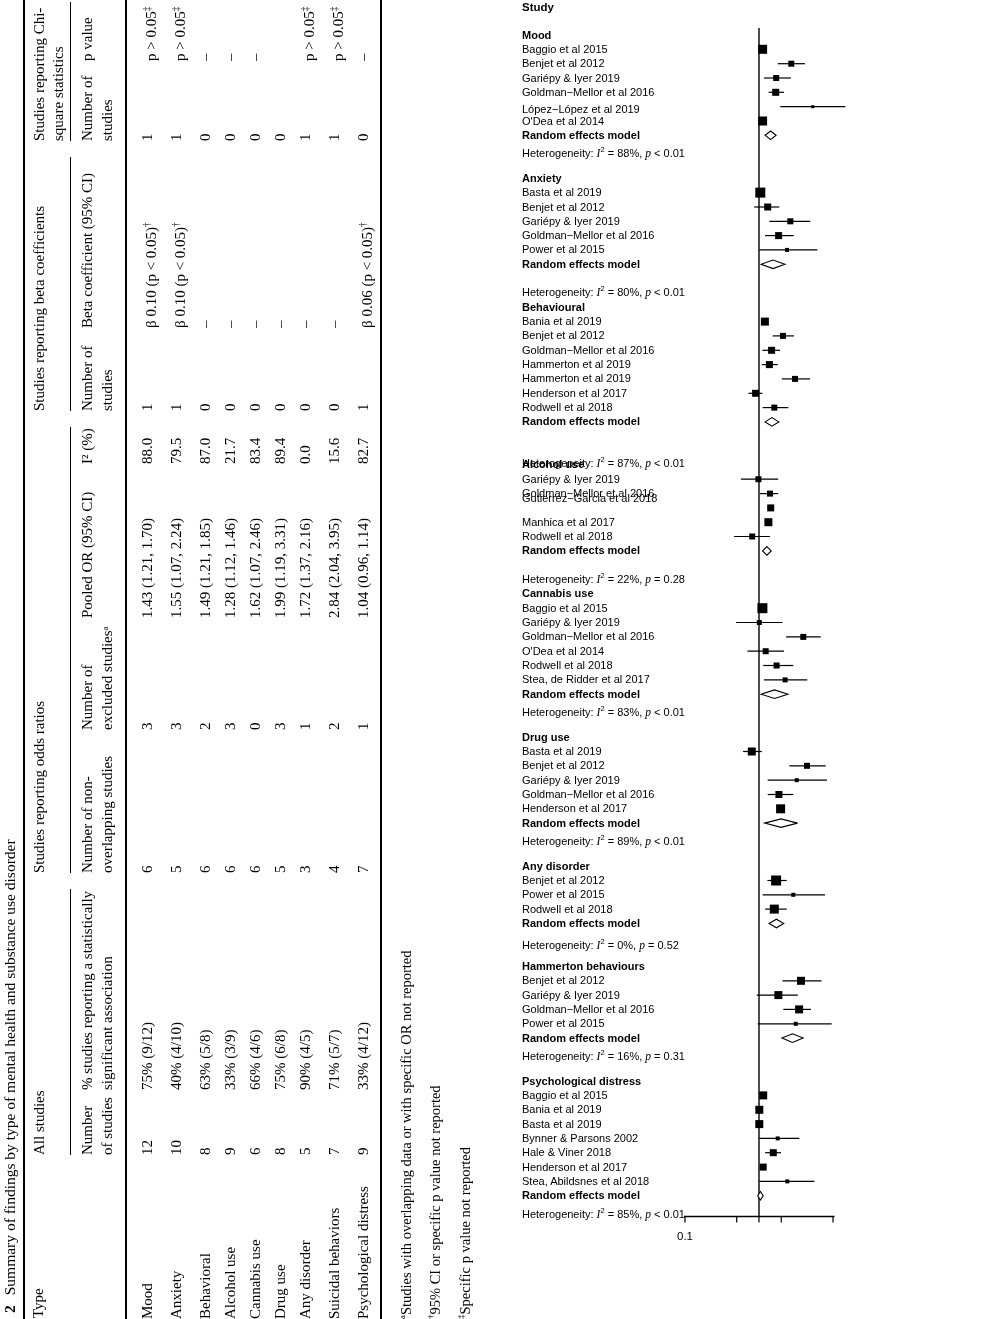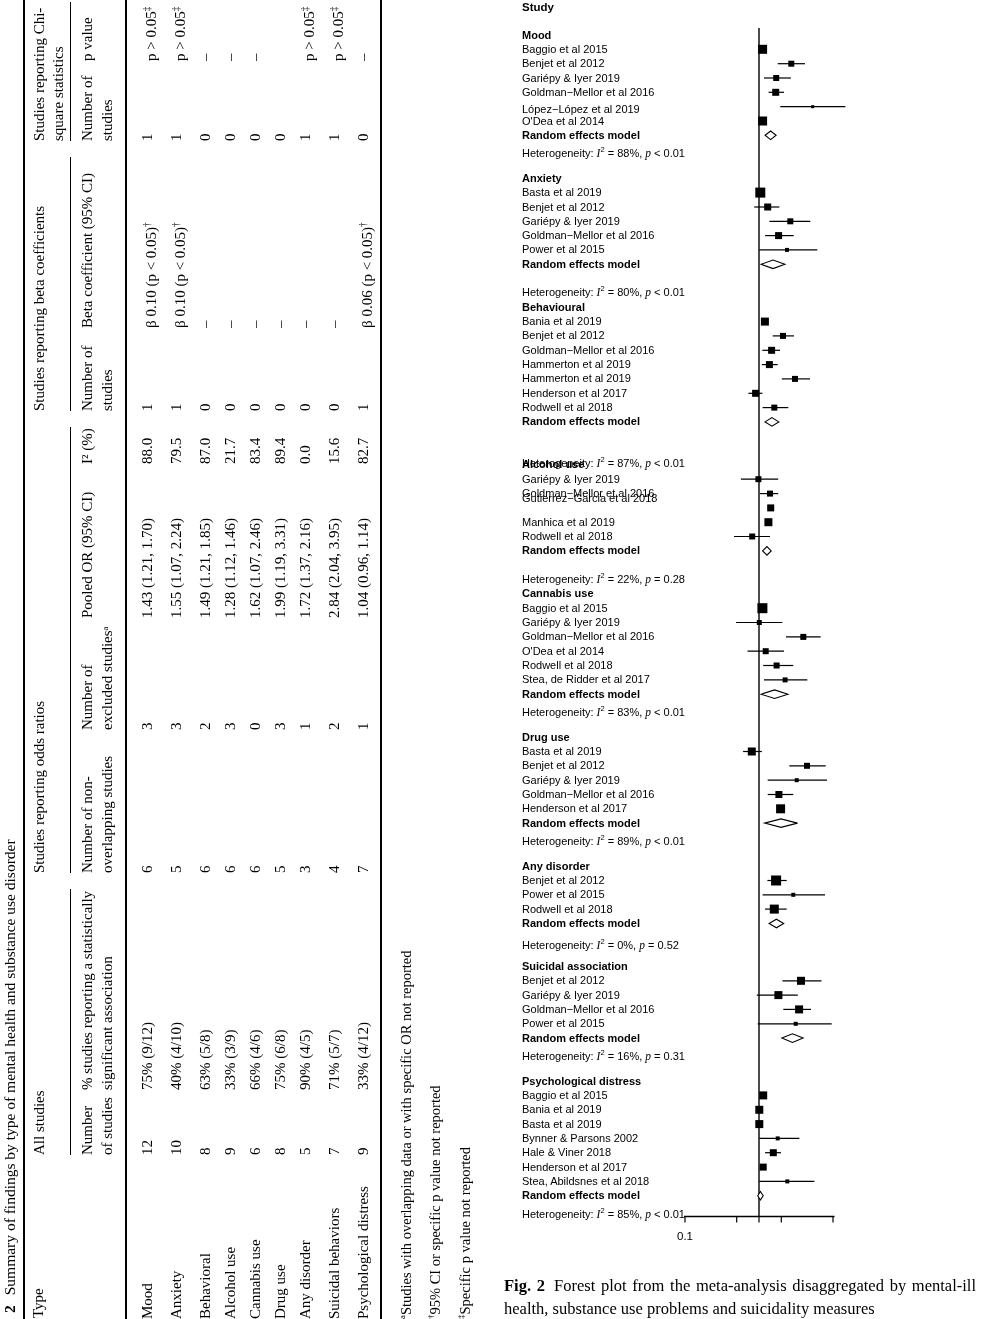--- a/index.html
+++ b/index.html
@@ -347,21 +347,21 @@
       <div class="prow" style="top:357.1px">Hammerton et al 2019</div>
       <div class="prow" style="top:371.4px">Hammerton et al 2019</div>
       <div class="prow" style="top:385.8px">Henderson et al 2017</div>
       <div class="prow" style="top:400.1px">Rodwell et al 2018</div>
       <div class="prow bold" style="top:414.4px">Random effects model</div>
       <div class="prow het" style="top:452px">Heterogeneity: <i>I</i><sup>2</sup> = 87%, <i>p</i> &lt; 0.01</div>
       <div class="prow bold" style="top:457.4px">Alcohol use</div>
       <div class="prow" style="top:471.7px">Gariépy &amp; Iyer 2019</div>
       <div class="prow" style="top:486.1px">Goldman−Mellor et al 2016</div>
       <div class="prow" style="top:491px">Gutierrez−Garcia et al 2018</div>
-      <div class="prow" style="top:514.7px">Manhica et al 2019</div>
+      <div class="prow" style="top:514.7px">Manhica et al 2017</div>
       <div class="prow" style="top:529.0px">Rodwell et al 2018</div>
       <div class="prow bold" style="top:543.4px">Random effects model</div>
       <div class="prow het" style="top:568px">Heterogeneity: <i>I</i><sup>2</sup> = 22%, <i>p</i> = 0.28</div>
       <div class="prow bold" style="top:586.4px">Cannabis use</div>
       <div class="prow" style="top:600.7px">Baggio et al 2015</div>
       <div class="prow" style="top:615.0px">Gariépy &amp; Iyer 2019</div>
       <div class="prow" style="top:629.4px">Goldman−Mellor et al 2016</div>
       <div class="prow" style="top:643.7px">O'Dea et al 2014</div>
       <div class="prow" style="top:658.0px">Rodwell et al 2018</div>
       <div class="prow" style="top:672.4px">Stea, de Ridder et al 2017</div>
@@ -374,32 +374,31 @@
       <div class="prow" style="top:787.0px">Goldman−Mellor et al 2016</div>
       <div class="prow" style="top:801.3px">Henderson et al 2017</div>
       <div class="prow bold" style="top:815.6px">Random effects model</div>
       <div class="prow het" style="top:830.0px">Heterogeneity: <i>I</i><sup>2</sup> = 89%, <i>p</i> &lt; 0.01</div>
       <div class="prow bold" style="top:858.6px">Any disorder</div>
       <div class="prow" style="top:873.0px">Benjet et al 2012</div>
       <div class="prow" style="top:887.3px">Power et al 2015</div>
       <div class="prow" style="top:901.6px">Rodwell et al 2018</div>
       <div class="prow bold" style="top:916.0px">Random effects model</div>
       <div class="prow het" style="top:934px">Heterogeneity: <i>I</i><sup>2</sup> = 0%, <i>p</i> = 0.52</div>
-      <div class="prow bold" style="top:959.0px">Suicidal association</div>
+      <div class="prow bold" style="top:959.0px">Hammerton behaviours</div>
       <div class="prow" style="top:973.3px">Benjet et al 2012</div>
       <div class="prow" style="top:987.6px">Gariépy &amp; Iyer 2019</div>
       <div class="prow" style="top:1001.9px">Goldman−Mellor et al 2016</div>
       <div class="prow" style="top:1016.3px">Power et al 2015</div>
       <div class="prow bold" style="top:1030.6px">Random effects model</div>
       <div class="prow het" style="top:1044.9px">Heterogeneity: <i>I</i><sup>2</sup> = 16%, <i>p</i> = 0.31</div>
       <div class="prow bold" style="top:1073.6px">Psychological distress</div>
       <div class="prow" style="top:1087.9px">Baggio et al 2015</div>
       <div class="prow" style="top:1102.3px">Bania et al 2019</div>
       <div class="prow" style="top:1116.6px">Basta et al 2019</div>
       <div class="prow" style="top:1130.9px">Bynner &amp; Parsons 2002</div>
       <div class="prow" style="top:1145.2px">Hale &amp; Viner 2018</div>
       <div class="prow" style="top:1159.6px">Henderson et al 2017</div>
       <div class="prow" style="top:1173.9px">Stea, Abildsnes et al 2018</div>
       <div class="prow bold" style="top:1188.2px">Random effects model</div>
       <div class="prow het" style="top:1202.6px">Heterogeneity: <i>I</i><sup>2</sup> = 85%, <i>p</i> &lt; 0.01</div>
     </div>
-  <div id="fig-caption"><b>Fig. 2</b><span>Forest plot from the meta-analysis disaggregated by mental-ill health, substance use problems and suicidality measures</span></div>
 </div>
 
 </body></html>

